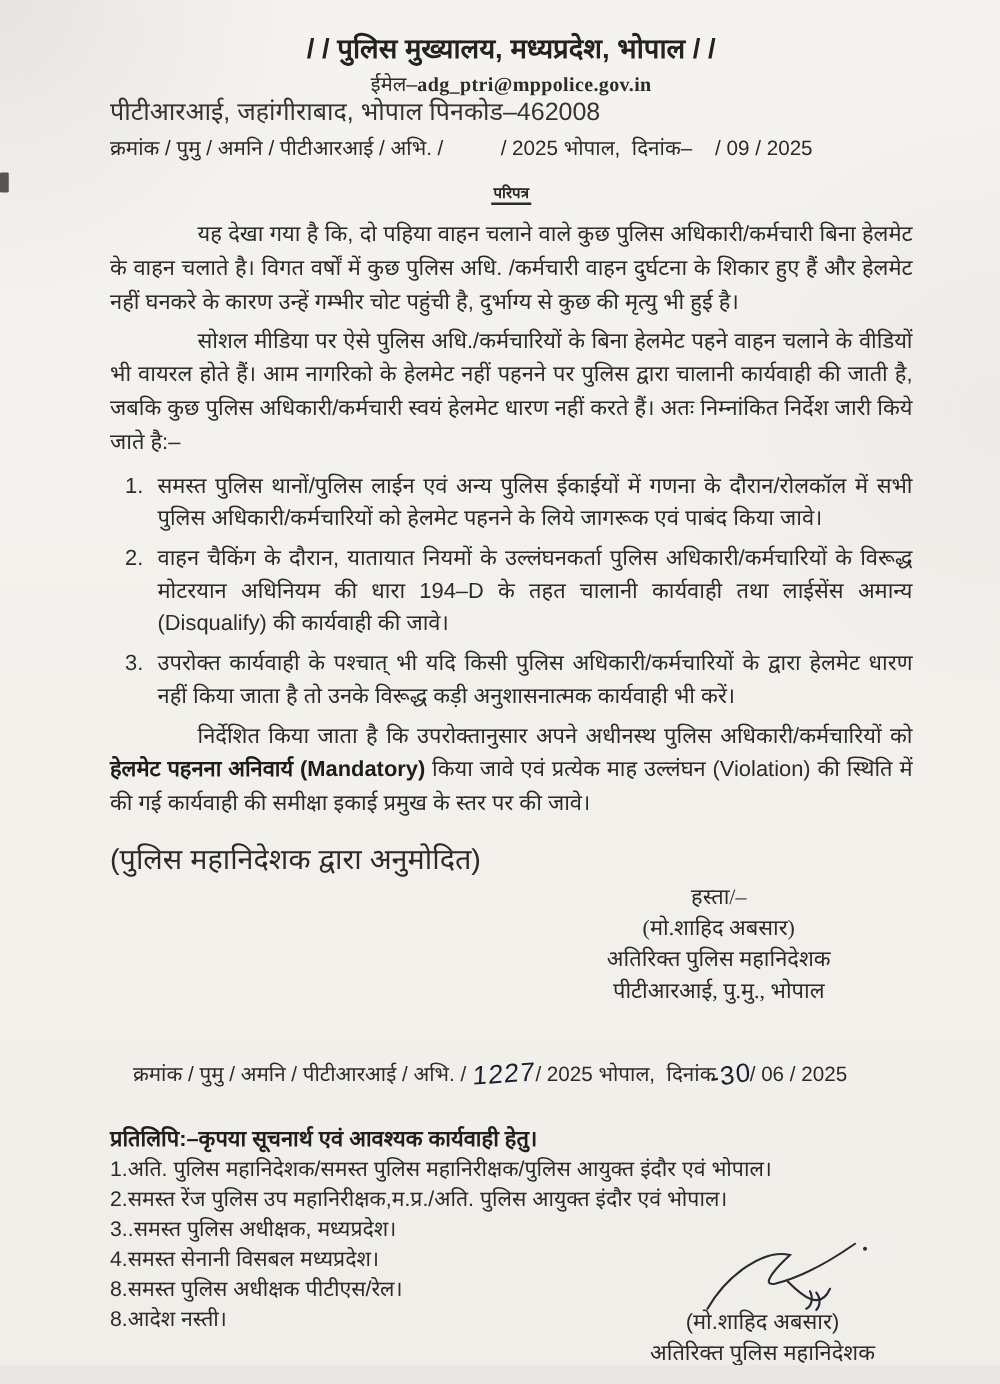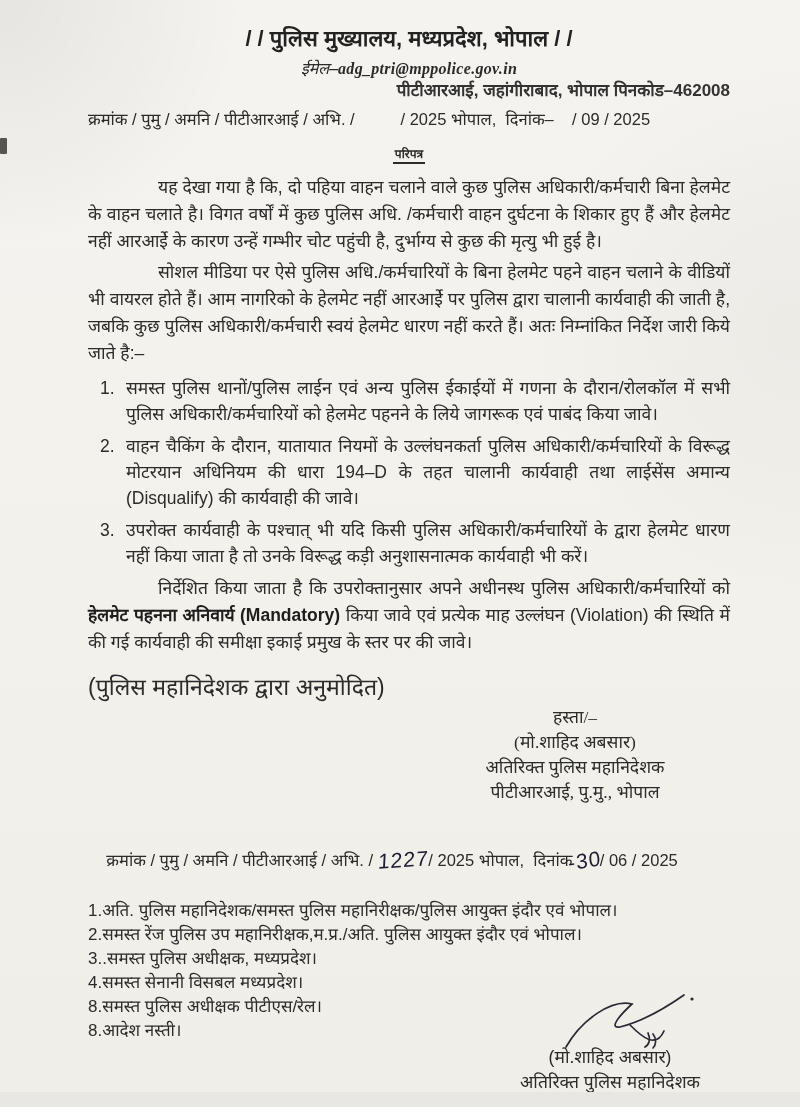--- a/index.html
+++ b/index.html
@@ -14,23 +14,23 @@
       radial-gradient(circle at 100% 30%, rgba(0,0,0,0.03), transparent 25%),
       linear-gradient(180deg,#f4f3ef 0%,#f2f1ec 55%,#efeee9 100%);
     color:#2b2b2b;
     font-family:"Liberation Sans","DejaVu Sans",sans-serif;
     font-size:17.5px;
     line-height:27px;
     overflow:hidden;
   }
   .scan-mark{position:absolute;left:0;top:138px;width:7px;height:16px;background:#3a3a38;border-radius:1px;opacity:.85;}
   .hdr-title{text-align:center;font-size:22px;font-weight:bold;line-height:30px;margin:0;color:#222;}
-  .hdr-email{text-align:center;font-size:16px;line-height:23px;margin-top:3px;font-style:italic;}
+  .hdr-email{text-align:center;font-size:16px;line-height:23px;margin-top:3px;}
   .hdr-email .mail{font-family:"Liberation Serif","DejaVu Serif",serif;font-weight:bold;letter-spacing:.3px;}
-  .hdr-address{text-align:right;font-size:17px;line-height:21px;color:#333;font-weight:bold;}
+  .hdr-address{text-align:left;font-size:20px;line-height:21px;color:#333;}
   .ref-line{font-size:16.5px;line-height:24px;margin-top:6px;white-space:pre-wrap;color:#2a2a2a;}
   .doc-title{text-align:center;margin:8px 0 6px 0;}
   .doc-title span{font-size:12px;font-weight:bold;border-bottom:2px solid #2b2b2b;padding:0 2px 1px 2px;}
   .para{margin:0 0 4px 0;text-align:justify;}
   .indent{text-indent:70px;}
   .bold{font-weight:bold;color:#1d1d1d;}
   ol.directives{list-style:none;margin:8px 0 0 0;padding:0 0 0 12px;}
   ol.directives li{display:flex;margin-bottom:6px;line-height:26px;}
   ol.directives .num{flex:0 0 26px;}
   ol.directives .li-text{flex:1;text-align:justify;}
@@ -60,22 +60,22 @@
   </div>
 
   <div class="hdr-address">पीटीआरआई, जहांगीराबाद, भोपाल पिनकोड–462008</div>
 
   <div class="ref-line">क्रमांक / पुमु / अमनि / पीटीआरआई / अभि. /          / 2025 भोपाल,  दिनांक–    / 09 / 2025</div>
 
   <div class="doc-title">
     <span>परिपत्र</span>
   </div>
 
-  <p class="para indent">यह देखा गया है कि, दो पहिया वाहन चलाने वाले कुछ पुलिस अधिकारी/कर्मचारी बिना हेलमेट के वाहन चलाते है। विगत वर्षों में कुछ पुलिस अधि. /कर्मचारी वाहन दुर्घटना के शिकार हुए हैं और हेलमेट नहीं आरआईे के कारण उन्हें गम्भीर चोट पहुंची है, दुर्भाग्य से कुछ की मृत्यु भी हुई है।</p>
-  <p class="para indent">सोशल मीडिया पर ऐसे पुलिस अधि./कर्मचारियों के बिना हेलमेट पहने वाहन चलाने के वीडियों भी वायरल होते हैं। आम नागरिको के हेलमेट नहीं आरआईे पर पुलिस द्वारा चालानी कार्यवाही की जाती है, जबकि कुछ पुलिस अधिकारी/कर्मचारी स्वयं हेलमेट धारण नहीं करते हैं। अतः निम्नांकित निर्देश जारी किये जाते है:–</p>
+  <p class="para indent">यह देखा गया है कि, दो पहिया वाहन चलाने वाले कुछ पुलिस अधिकारी/कर्मचारी बिना हेलमेट के वाहन चलाते है। विगत वर्षों में कुछ पुलिस अधि. /कर्मचारी वाहन दुर्घटना के शिकार हुए हैं और हेलमेट नहीं घनकरे के कारण उन्हें गम्भीर चोट पहुंची है, दुर्भाग्य से कुछ की मृत्यु भी हुई है।</p>
+  <p class="para indent">सोशल मीडिया पर ऐसे पुलिस अधि./कर्मचारियों के बिना हेलमेट पहने वाहन चलाने के वीडियों भी वायरल होते हैं। आम नागरिको के हेलमेट नहीं पहनने पर पुलिस द्वारा चालानी कार्यवाही की जाती है, जबकि कुछ पुलिस अधिकारी/कर्मचारी स्वयं हेलमेट धारण नहीं करते हैं। अतः निम्नांकित निर्देश जारी किये जाते है:–</p>
 
   <ol class="directives">
     <li>
       <span class="num">1.</span>
       <span class="li-text">समस्त पुलिस थानों/पुलिस लाईन एवं अन्य पुलिस ईकाईयों में गणना के दौरान/रोलकॉल में सभी पुलिस अधिकारी/कर्मचारियों को हेलमेट पहनने के लिये जागरूक एवं पाबंद किया जावे।</span>
     </li>
     <li>
       <span class="num">2.</span>
       <span class="li-text">वाहन चैकिंग के दौरान, यातायात नियमों के उल्लंघनकर्ता पुलिस अधिकारी/कर्मचारियों के विरूद्ध मोटरयान अधिनियम की धारा 194–D के तहत चालानी कार्यवाही तथा लाईसेंस अमान्य (Disqualify) की कार्यवाही की जावे।</span>
     </li>
@@ -96,20 +96,21 @@
     <div>(मो.शाहिद अबसार)</div>
     <div>अतिरिक्त पुलिस महानिदेशक</div>
     <div>पीटीआरआई, पु.मु., भोपाल</div>
   </div>
 
   <div class="ref2">
     <span>क्रमांक / पुमु / अमनि / पीटीआरआई / अभि. / </span><span class="hw">1227</span><span>/ 2025 भोपाल,  दिनांक</span><span class="hw date">-30</span><span>/ 06 / 2025</span>
   </div>
 
   <div class="bottom">
+    <div class="copy-heading">प्रतिलिपि:–कृपया सूचनार्थ एवं आवश्यक कार्यवाही हेतु।</div>
     <div class="copy-item">1.अति. पुलिस महानिदेशक/समस्त पुलिस महानिरीक्षक/पुलिस आयुक्त इंदौर एवं भोपाल।</div>
     <div class="copy-item">2.समस्त रेंज पुलिस उप महानिरीक्षक,म.प्र./अति. पुलिस आयुक्त इंदौर एवं भोपाल।</div>
     <div class="copy-item">3..समस्त पुलिस अधीक्षक, मध्यप्रदेश।</div>
     <div class="copy-item">4.समस्त सेनानी विसबल मध्यप्रदेश।</div>
     <div class="copy-item">8.समस्त पुलिस अधीक्षक पीटीएस/रेल।</div>
     <div class="copy-item">8.आदेश नस्ती।</div>
 
     <div class="signature-area">
       <svg class="scribble" width="150" height="64" viewBox="0 0 150 64" aria-hidden="true">
         <g fill="none" stroke="#2a2a35" stroke-width="1.7" stroke-linecap="round">

